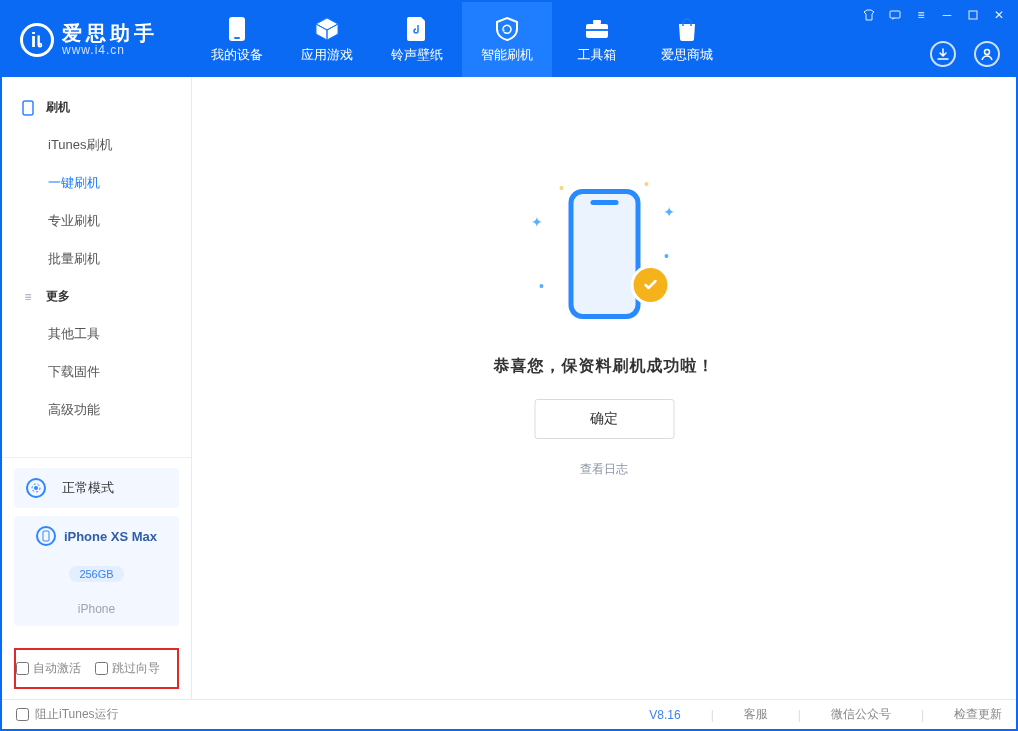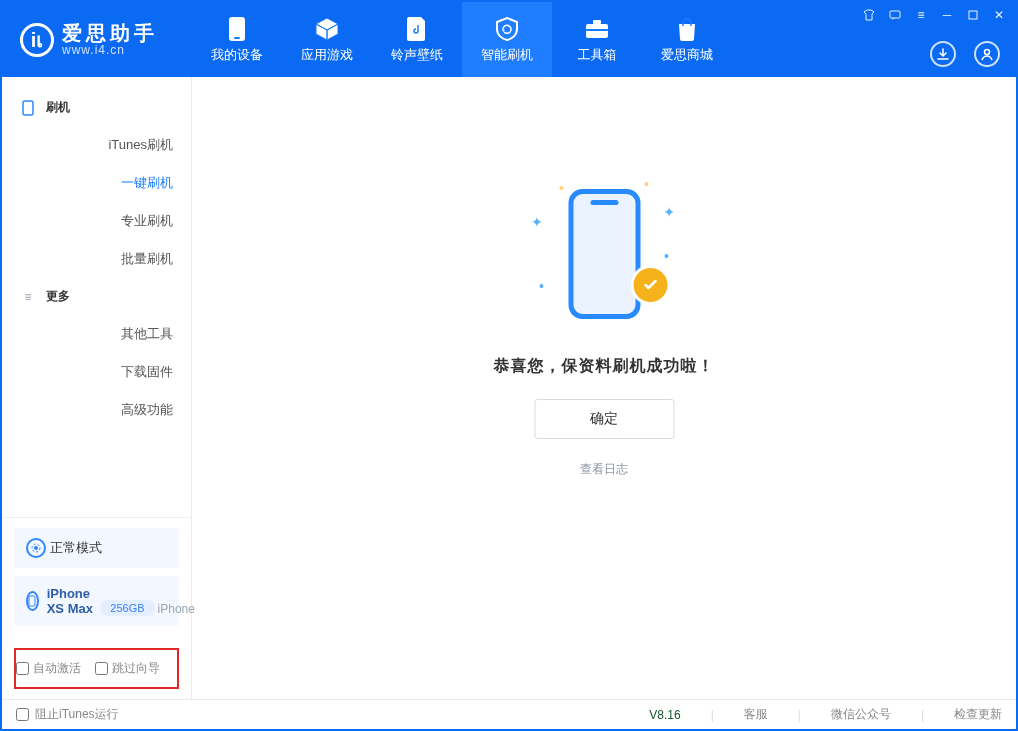--- a/index.html
+++ b/index.html
@@ -48,31 +48,31 @@
 
 
 .sidebar { width: 190px; border-right: 1px solid #e8eaed; display: flex; flex-direction: column; }
 .side-scroll { flex: 1; overflow: auto; padding-top: 12px; }
 .group-title {
   display: flex; align-items: center; gap: 10px; padding: 10px 18px;
   font-size: 12px; color: #333; font-weight: 600;
 }
 .group-title .gicon { width: 16px; height: 16px; display:flex; align-items:center; justify-content:center; color:#2f86ff;}
 .side-item {
-  padding: 10px 18px 10px 46px; font-size: 13px; color: #555; cursor: pointer; text-align: right;
+  padding: 10px 18px 10px 46px; font-size: 13px; color: #555; cursor: pointer;
 }
 .side-item.active { color: #1a7bff; }
 
 .side-cards { border-top: 1px solid #eef0f3; padding: 10px 12px; display:flex; flex-direction:column; gap:8px;}
 .card {
   background: #f3f7ff; border-radius: 4px; padding: 10px 12px; font-size: 13px;
-  color: #333; display: flex; align-items: center; gap: 4px;
+  color: #333; display: flex; align-items: center; gap: 16px;
 }
 .card .cicon { width: 20px; height:20px; border:2px solid #2f86ff; border-radius:50%; display:flex;align-items:center;justify-content:center; color:#2f86ff; font-size:11px;}
-.card-device { align-items: flex-end; gap: 3px;}
+.card-device { flex-direction: column; align-items: center; gap: 20px;}
 .card-device .row1 { display:flex; align-items:center; gap:8px; font-weight:600; color:#2f5da8;}
 .storage-badge {
   background:#e3eeff; color:#3b82f6; font-size:11px; padding:2px 10px;
   border-radius:10px; display:inline-block;
 }
 .device-type { color:#9aa6b3; font-size:12px; }
 
 .opts-box {
   border: 2px solid #e02a2a; margin: 12px 12px 10px; padding: 10px 0;
   display: flex; gap: 14px; font-size: 12px; color: #888;
@@ -114,21 +114,21 @@
 .view-log { font-size:12px; color:#8a94a2; cursor:pointer; text-decoration:none;}
 
 
 .statusbar {
   height: 30px; border-top:1px solid #e8eaed; display:flex; align-items:center;
   font-size:12px; color:#888; padding:0 14px; gap:30px; background:#fff;
 }
 .statusbar .left-stat{ display:flex; align-items:center; gap:6px; cursor:pointer;}
 .statusbar .left-stat input{ width:13px; height:13px;}
 .statusbar .spacer{ flex:1;}
-.statusbar .ver{ color:#14532d;}
+.statusbar .ver{ color:#3b82f6;}
 .statusbar .sep{ color:#d8dde3;}
 .statusbar .lnk{ cursor:pointer; color:#888;}
 </style>
 </head>
 <body>
 
 <div class="header">
   <div class="logo-block">
     <div class="logo-circle">iเ</div>
     <div class="logo-text">

